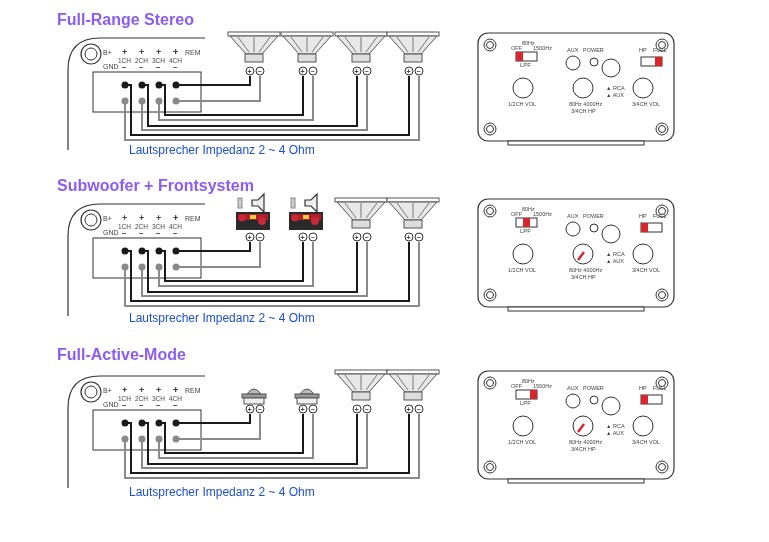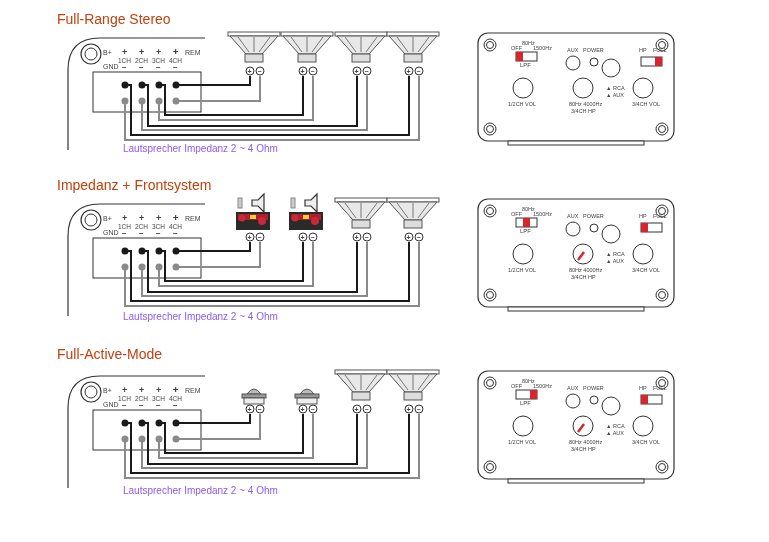--- a/index.html
+++ b/index.html
@@ -1,26 +1,26 @@
 <!DOCTYPE html>
 <html><head>
 <meta charset="utf-8">
 <style>
   html, body { margin:0; padding:0; background:#ffffff; }
   body { width:769px; height:542px; position:relative; overflow:hidden; font-family:"Liberation Sans", sans-serif; }
-  .section-title { position:absolute; left:57px; font-weight:normal; font-size:14px; color:#c2410c; }
-  .caption { position:absolute; left:123px; font-size:10px; color:#8b5cf6; }
+  .section-title { position:absolute; left:57px; font-weight:bold; font-size:16px; color:#8b5cf6; }
+  .caption { position:absolute; left:129px; font-size:12px; color:#1d4ed8; }
   svg.diag { position:absolute; left:0; }
   svg text { font-family:"Liberation Sans", sans-serif; fill:#444; }
 </style>
 </head>
 <body>
 
 <div class="section-title" style="top:11px">Full-Range Stereo</div>
-<div class="section-title" style="top:177px">Impedanz + Frontsystem</div>
+<div class="section-title" style="top:177px">Subwoofer + Frontsystem</div>
 <div class="section-title" style="top:346px">Full-Active-Mode</div>
 
 <div class="caption" style="top:143px">Lautsprecher Impedanz 2 ~ 4 Ohm</div>
 <div class="caption" style="top:311px">Lautsprecher Impedanz 2 ~ 4 Ohm</div>
 <div class="caption" style="top:485px">Lautsprecher Impedanz 2 ~ 4 Ohm</div>
 
 <svg class="diag" id="diag0" style="top:0" width="769" height="180">
     <g transform="translate(0,0)">
       <g transform="translate(0,0)">
         <path d="M205 38 L100 38 Q68 38 68 70 L68 150" fill="none" stroke="#333333" stroke-width="1.2"></path>

